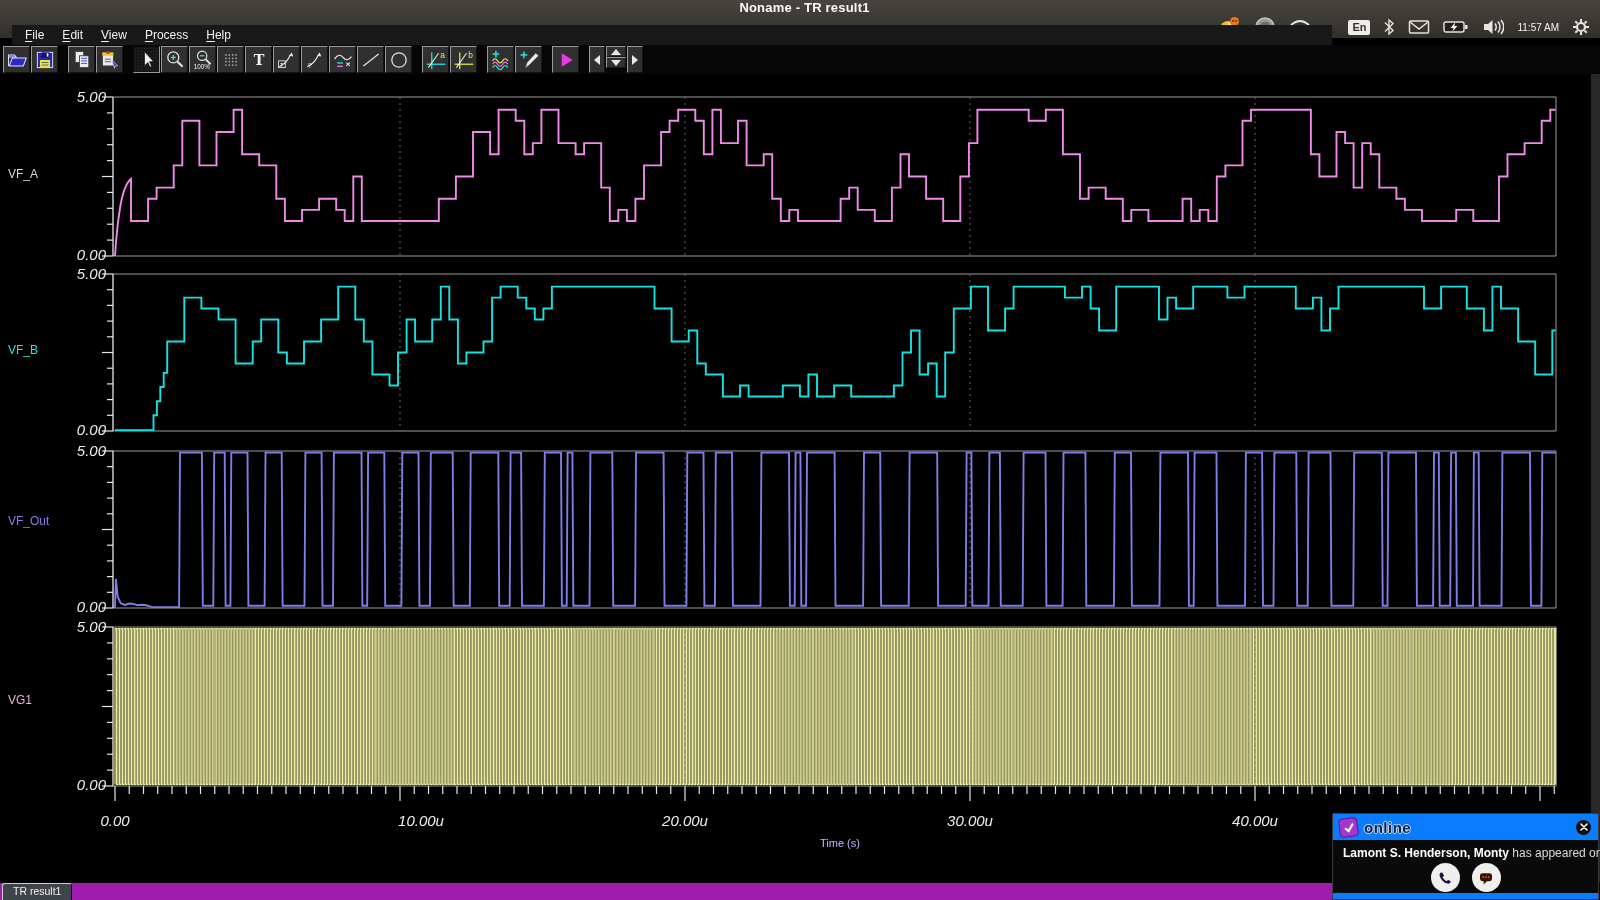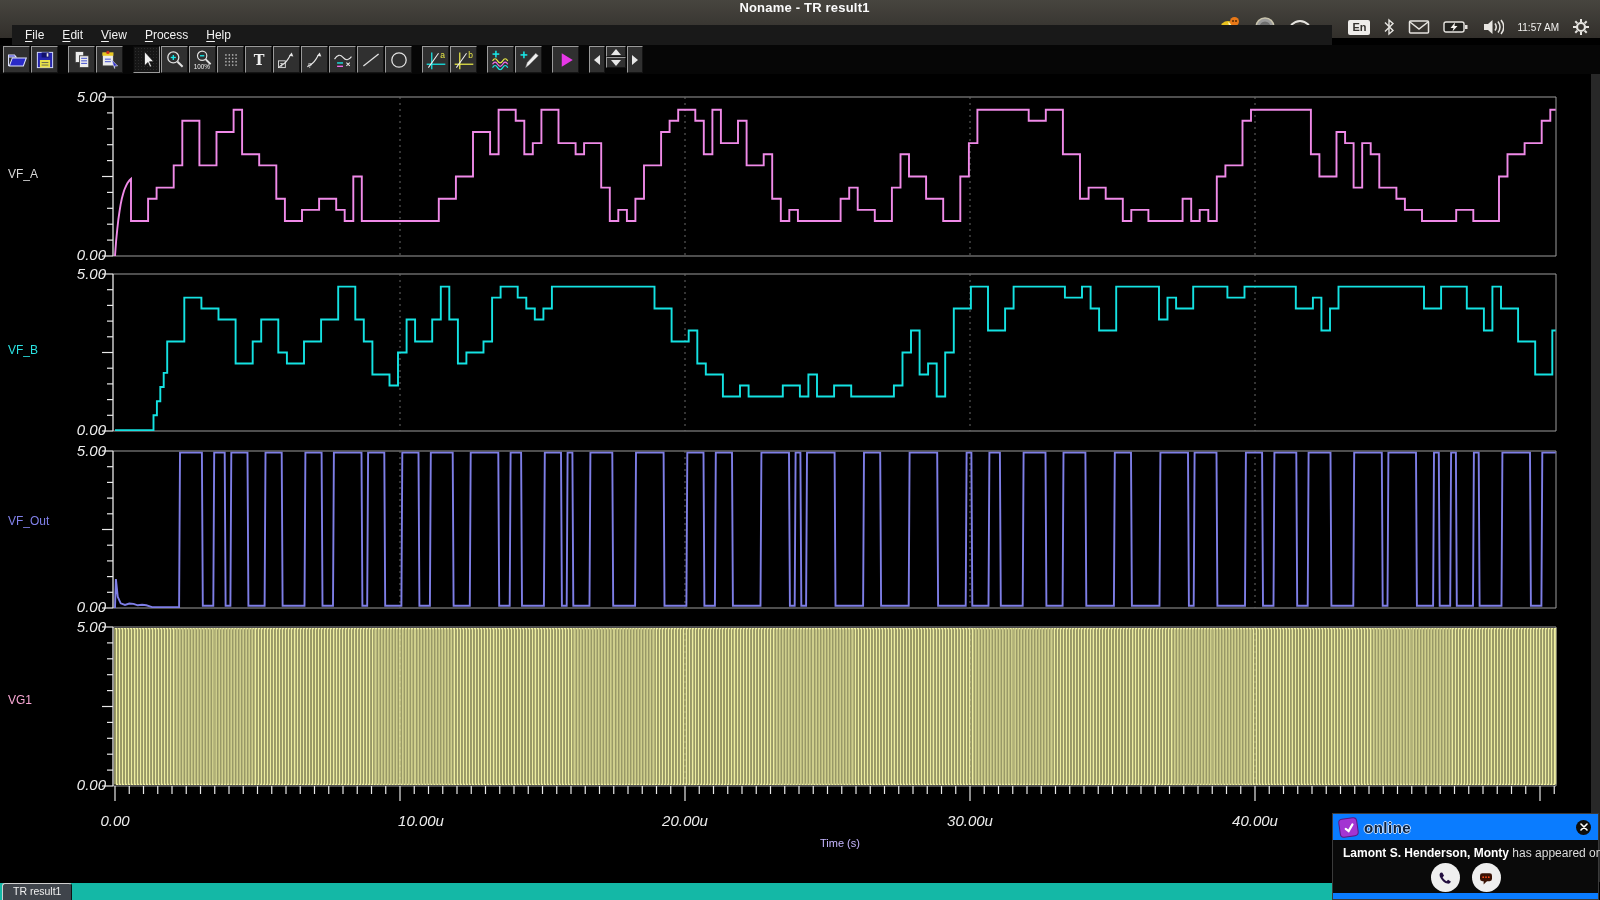--- a/index.html
+++ b/index.html
@@ -42,21 +42,21 @@
   .ylab{position:absolute;left:38px;width:68px;text-align:right;z-index:3;
         font-style:italic;font-size:15px;color:#ececec;}
   .xlab{position:absolute;top:812px;width:90px;text-align:center;z-index:3;
         font-style:italic;font-size:15px;color:#ececec;}
   #time-title{position:absolute;left:770px;top:837px;width:140px;text-align:center;z-index:3;
         font-size:11px;color:#c4b5fd;}
   #wave-svg{position:absolute;left:0;top:0;z-index:1;}
   #right-edge{position:absolute;left:1591px;top:74px;width:9px;height:808px;background:#282828;z-index:2;}
 
   
-  #tabbar{position:absolute;left:0;top:882px;width:1462px;height:18px;background:#14b8a6;
+  #tabbar{position:absolute;left:0;top:882px;width:1462px;height:18px;background:#a21caf;
           border-top:1px solid #000;z-index:5;display:flex;align-items:flex-end;}
   #result-tab{margin-left:2px;height:15px;background:#3f444b;color:#f0f0f0;font-size:10.5px;
           padding:1px 10px 0 10px;border:1px solid;border-color:#d0d0d0 #101114 #3f444b #d0d0d0;
           border-radius:3px 3px 0 0;}
 
   
   #skype-popup{position:absolute;left:1332px;top:813px;width:267px;height:87px;z-index:9;
           background:#0a0a0a;border:1px solid #3a3a3a;box-sizing:border-box;display:flex;flex-direction:column;}
   #skype-header{height:26px;background:#0a7cff;display:flex;align-items:center;padding:0 7px 0 6px;}
   #skype-logo-badge{width:17px;height:17px;background:#a335d2;border:1px solid #5c1880;border-radius:4px;

